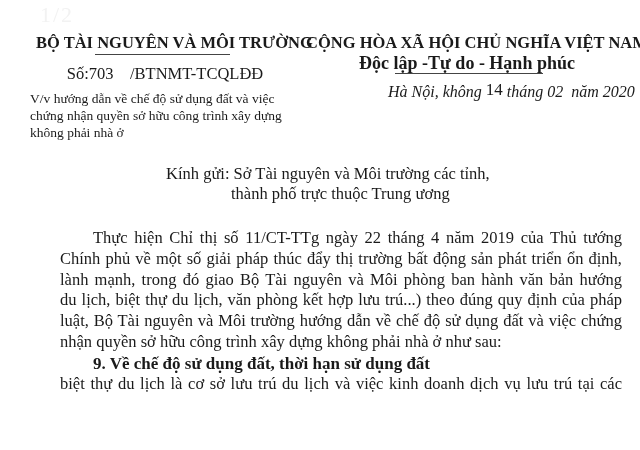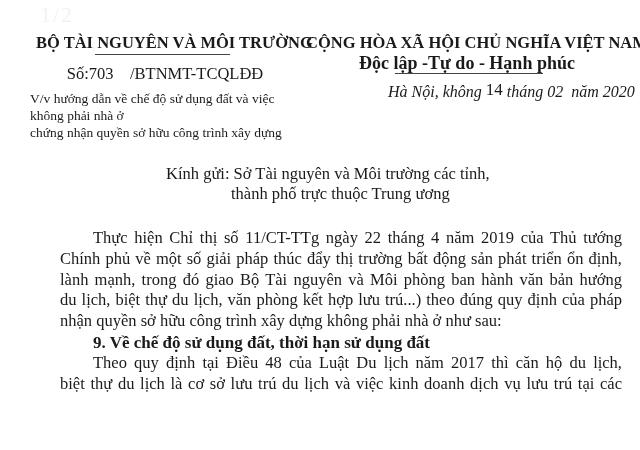--- a/index.html
+++ b/index.html
@@ -42,40 +42,40 @@
 </head>
 <body>
 
 <div class="watermark">1/2</div>
 
 <div class="abs org">BỘ TÀI NGUYÊN VÀ MÔI TRƯỜNG</div>
 <div class="org-line"></div>
 <div class="abs docno" style="white-space:pre;">Số:703    /BTNMT-TCQLĐĐ</div>
 <div class="abs subject">
   <div>V/v hướng dẫn về chế độ sử dụng đất và việc</div>
+  <div>chứng nhận quyền sở hữu công trình xây dựng</div>
   <div>không phải nhà ở</div>
-  <div>chứng nhận quyền sở hữu công trình xây dựng</div>
 </div>
 
 <div class="abs nation">CỘNG HÒA XÃ HỘI CHỦ NGHĨA VIỆT NAM</div>
 <div class="abs motto">Độc lập -Tự do - Hạnh phúc</div>
 <div class="motto-line"></div>
 <div class="abs dateline" style="white-space:pre;"><span>Hà Nội, không </span><span class="day">14</span><span> tháng 02  năm 2020</span></div>
 
 <div class="abs recipient">
   <div>Kính gửi: Sở Tài nguyên và Môi trường các tỉnh,</div>
   <div class="l2">thành phố trực thuộc Trung ương</div>
 </div>
 
 <div class="body-wrap">
   <div>
     <span class="tline first">Thực hiện Chỉ thị số 11/CT-TTg ngày 22 tháng 4 năm 2019 của Thủ tướng</span>
     <span class="tline">Chính phủ về một số giải pháp thúc đẩy thị trường bất động sản phát triển ổn định,</span>
     <span class="tline">lành mạnh, trong đó giao Bộ Tài nguyên và Môi phòng ban hành văn bản hướng</span>
     <span class="tline">du lịch, biệt thự du lịch, văn phòng kết hợp lưu trú...) theo đúng quy định của pháp</span>
+    <span class="tline">luật, Bộ Tài nguyên và Môi trường hướng dẫn về chế độ sử dụng đất và việc chứng</span>
     <span class="tline last">nhận quyền sở hữu công trình xây dựng không phải nhà ở như sau:</span>
   </div>
   <div class="section">9. Về chế độ sử dụng đất, thời hạn sử dụng đất</div>
   <div>
-    <span class="tline first">Theo quy định tại Điều 48 của Luật Du lịch năm 2017 thì căn hộ du lịch,</span>
     <span class="tline">biệt thự du lịch là cơ sở lưu trú du lịch và việc kinh doanh dịch vụ lưu trú tại các</span>
   </div>
 </div>
 
 </body></html>

